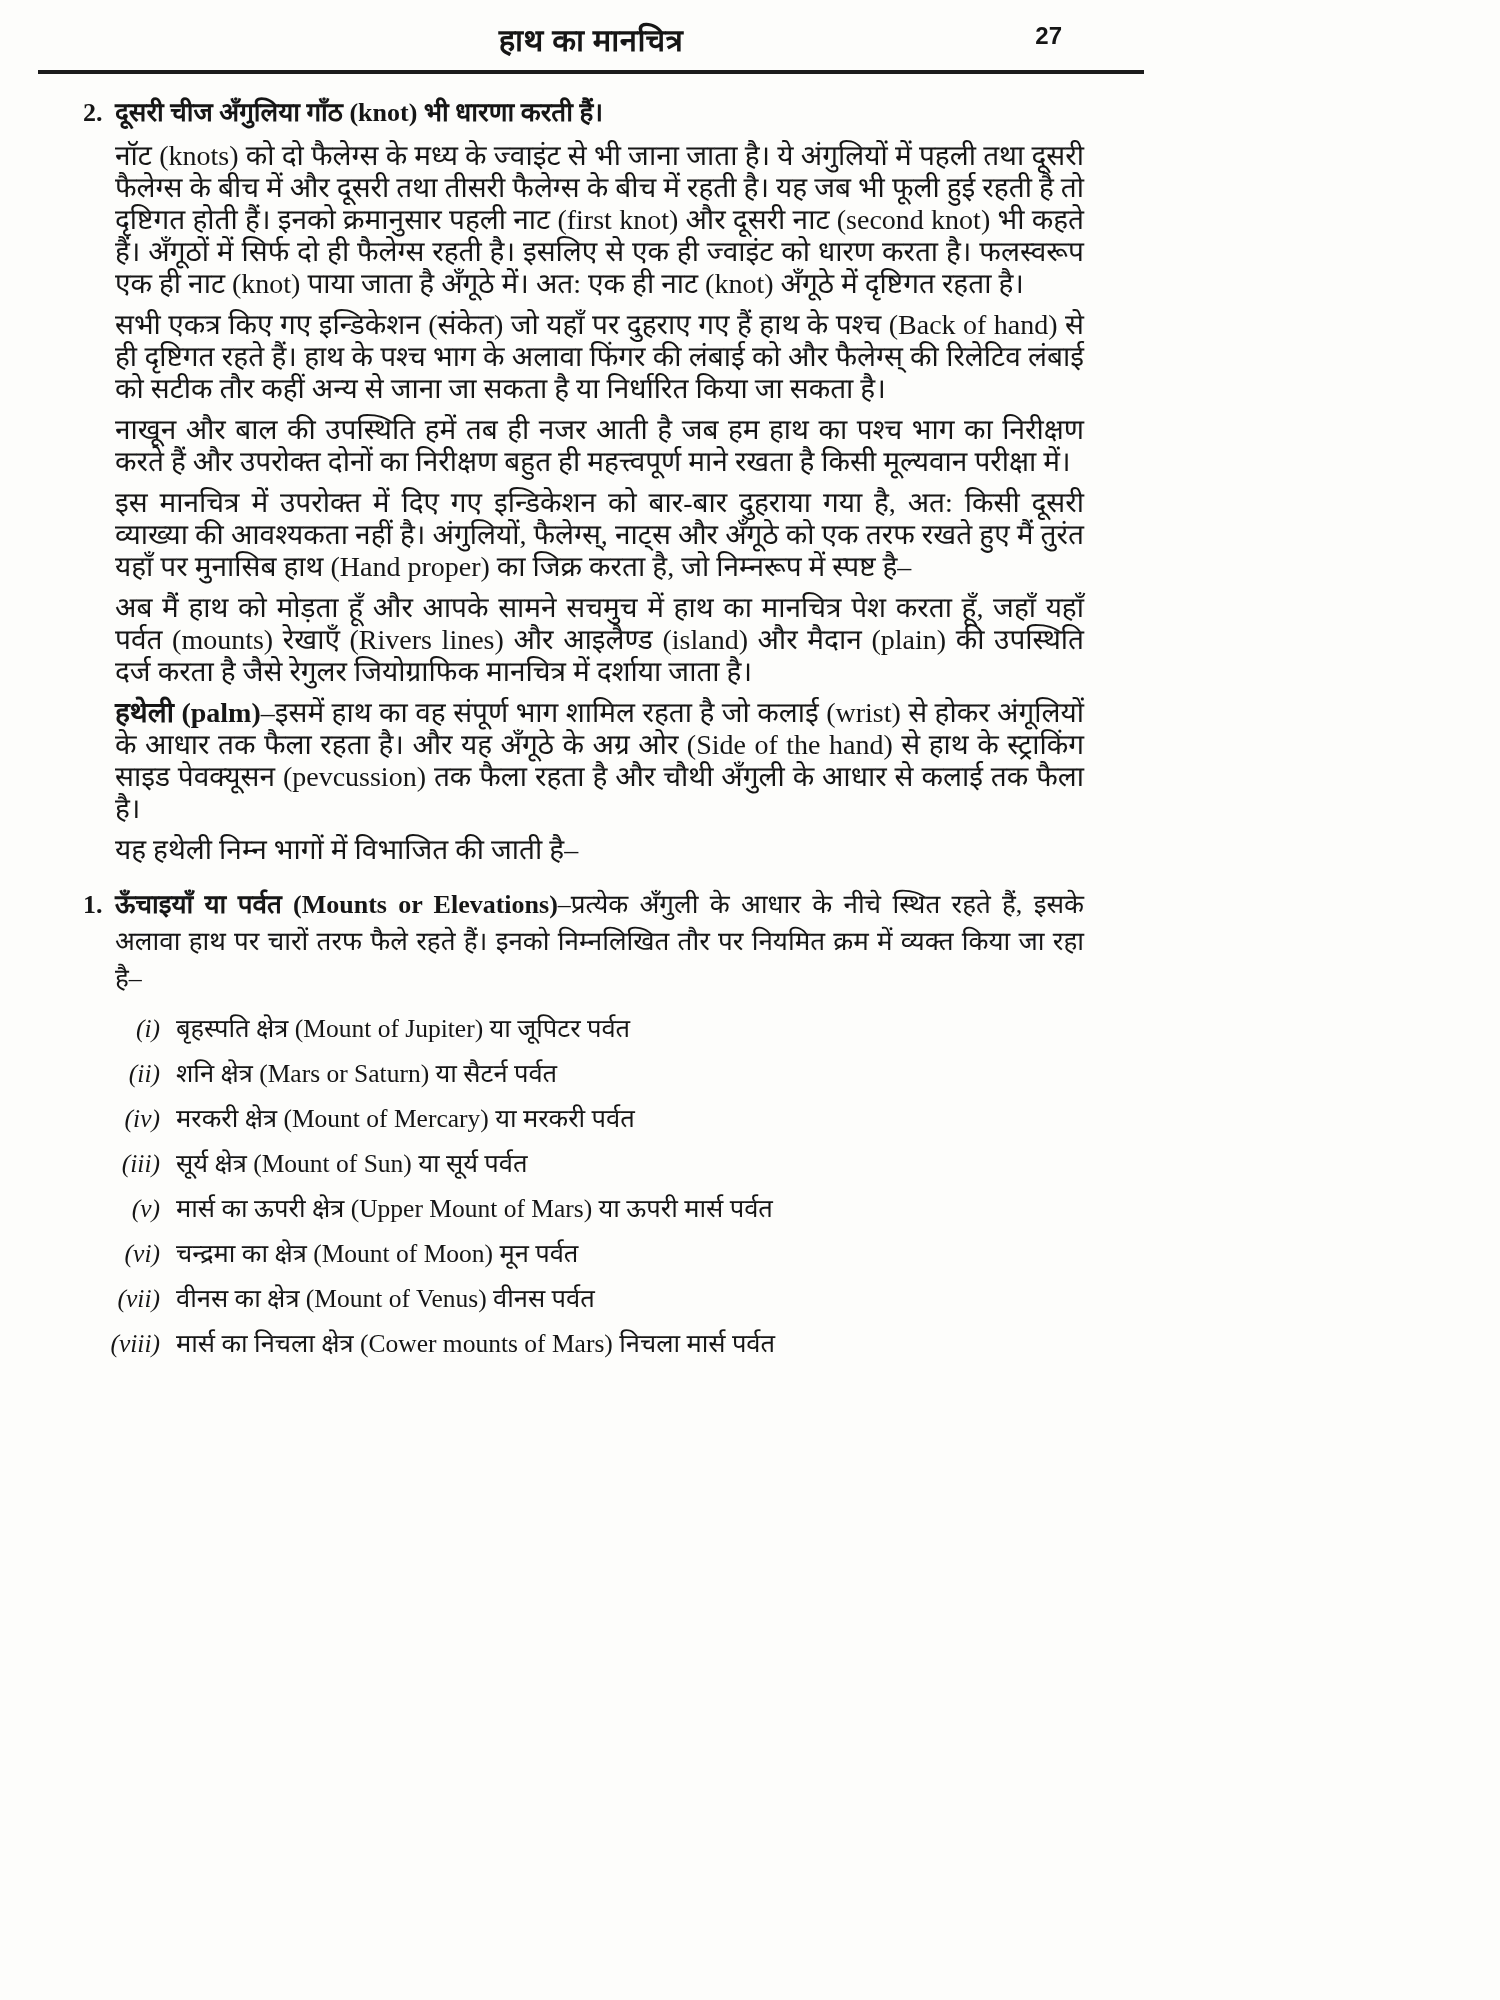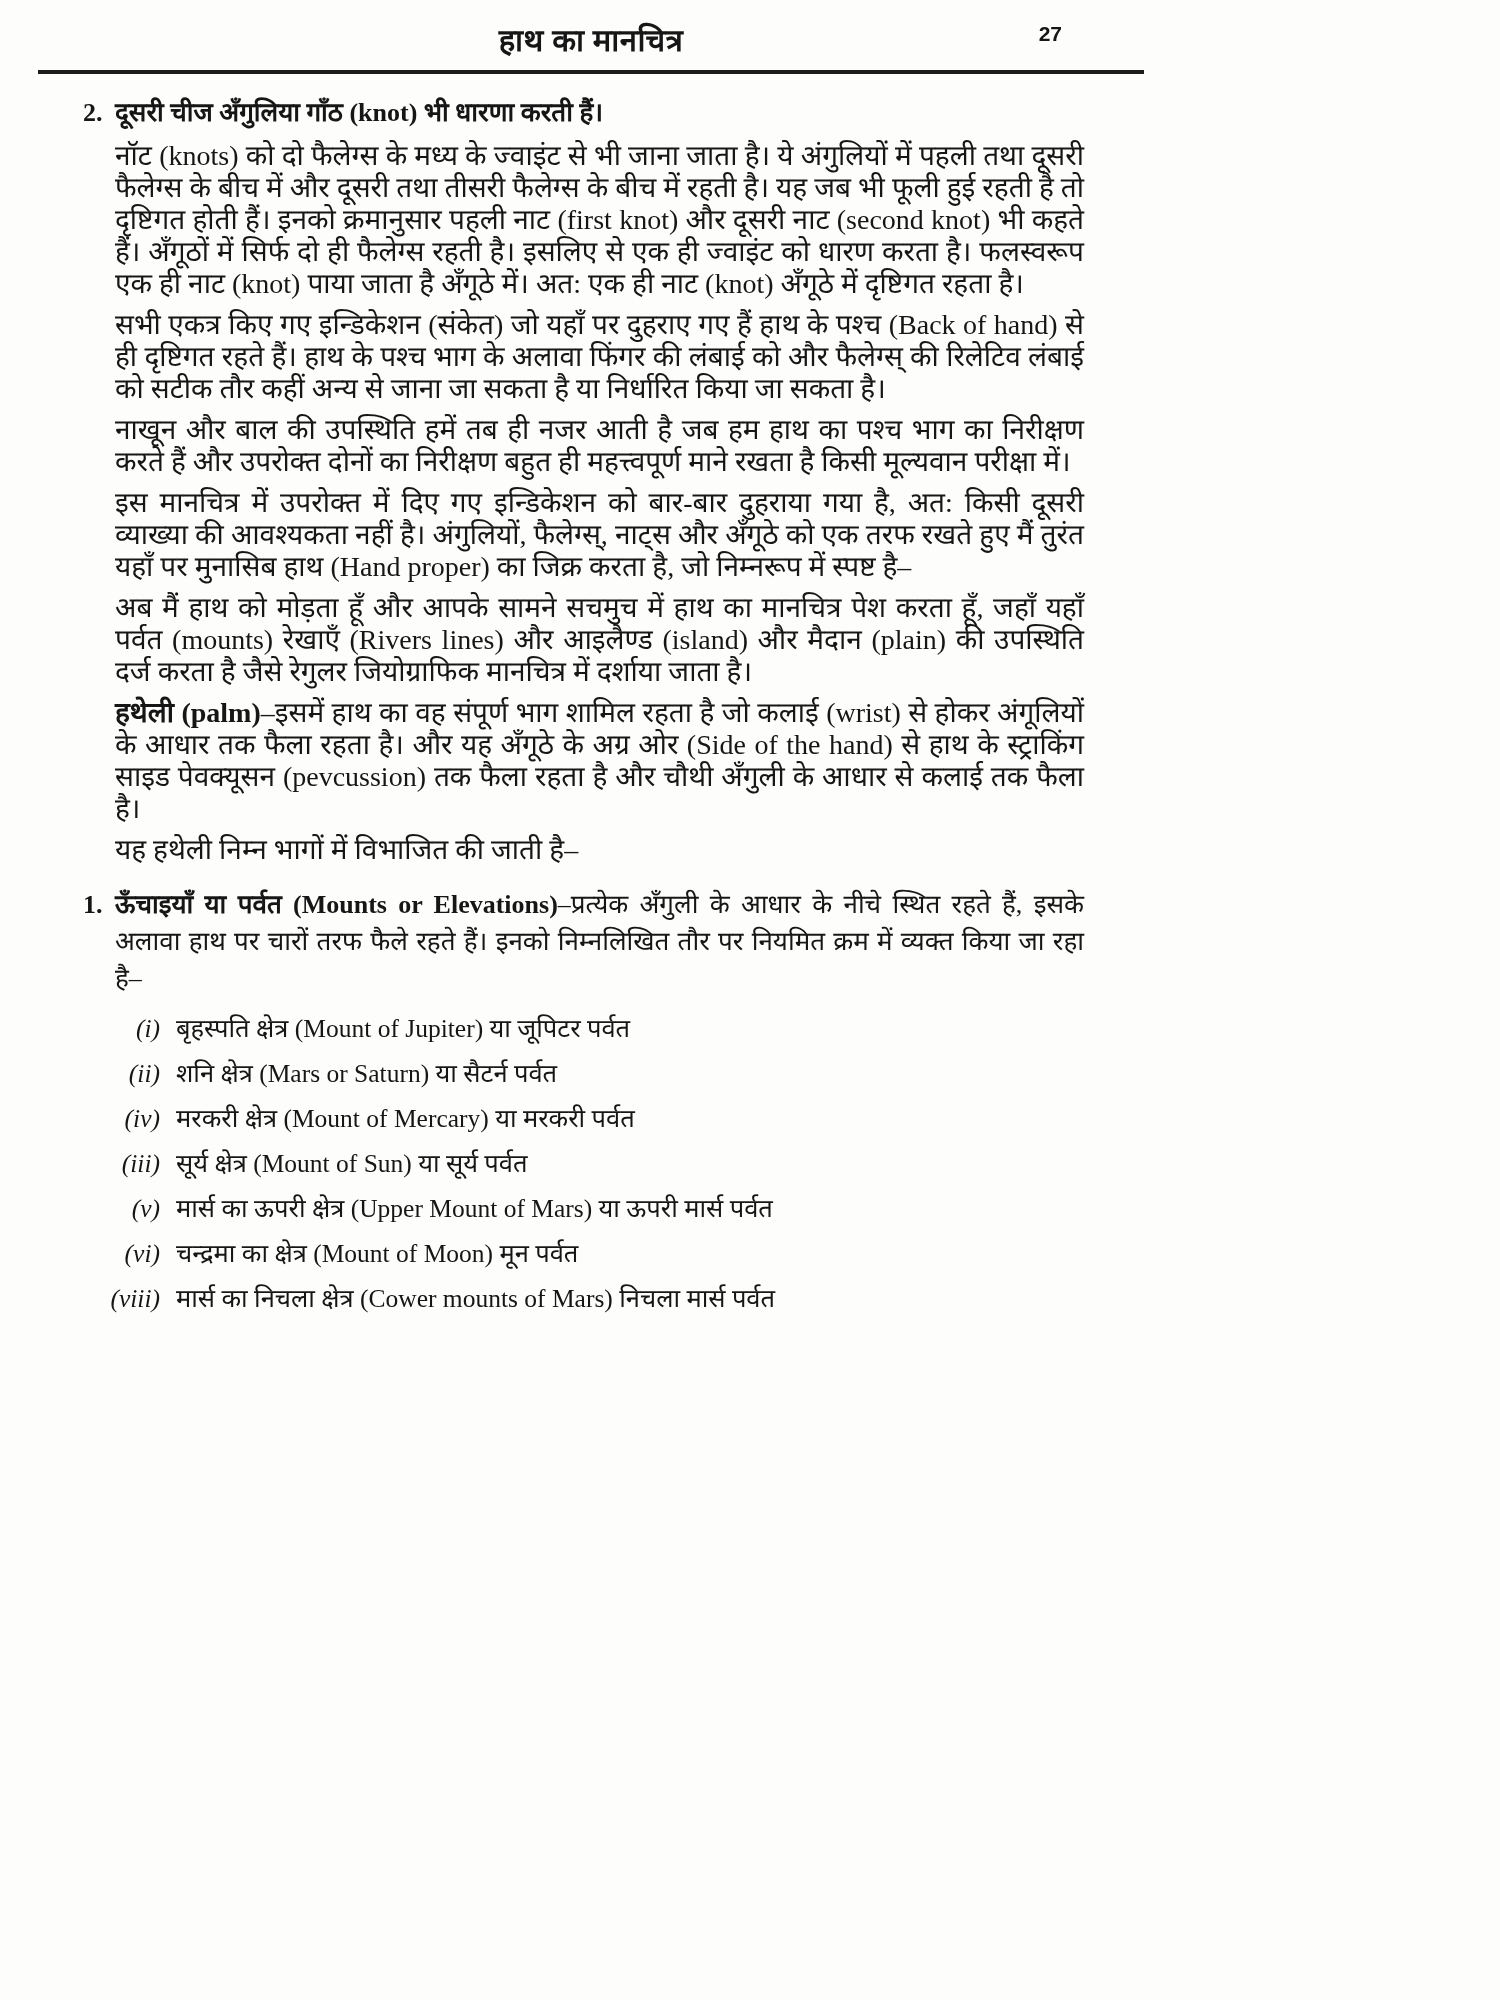--- a/index.html
+++ b/index.html
@@ -25,21 +25,21 @@
     text-align: center;
     font-weight: bold;
     font-size: 31px;
     letter-spacing: 0.5px;
   }
   .pagenum {
     position: absolute;
     right: 82px;
     top: 4px;
     font-weight: bold;
-    font-size: 21px;
+    font-size: 24px;
     font-family: "Liberation Sans", "DejaVu Sans", sans-serif;
   }
   .rule {
     border-top: 4px solid #1c1c1c;
     margin-top: 4px;
   }
   .h-row {
     display: flex;
     margin-top: 20px;
     margin-right: 60px;
@@ -127,19 +127,23 @@
       </div>
       <div class="m-row">
         <span class="m-num">(v)</span>
         <span class="m-text">मार्स का ऊपरी क्षेत्र (Upper Mount of Mars) या ऊपरी मार्स पर्वत</span>
       </div>
       <div class="m-row">
         <span class="m-num">(vi)</span>
         <span class="m-text">चन्द्रमा का क्षेत्र (Mount of Moon) मून पर्वत</span>
       </div>
       <div class="m-row">
+        <span class="m-num">(vii)</span>
+        <span class="m-text">वीनस का क्षेत्र (Mount of Venus) वीनस पर्वत</span>
+      </div>
+      <div class="m-row">
         <span class="m-num">(viii)</span>
         <span class="m-text">मार्स का निचला क्षेत्र (Cower mounts of Mars) निचला मार्स पर्वत</span>
       </div>
     </div>
 
   </div>
 </div>
 
 </body></html>

